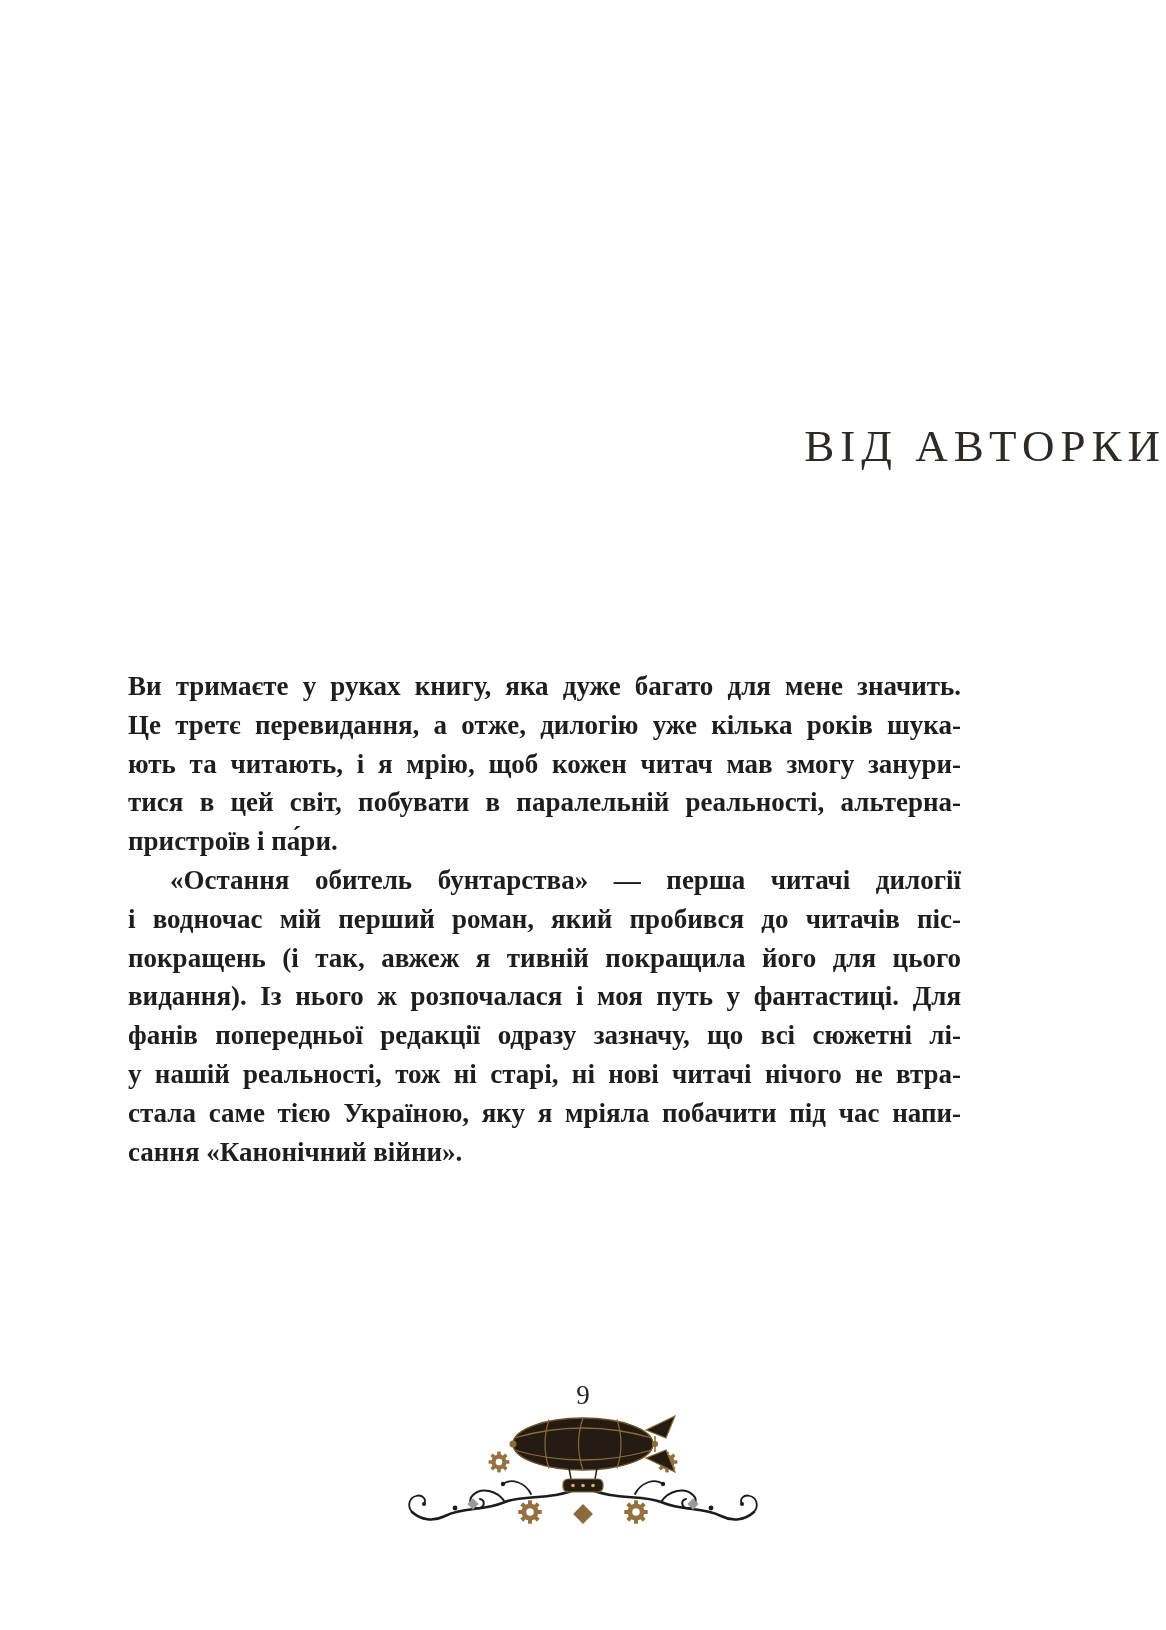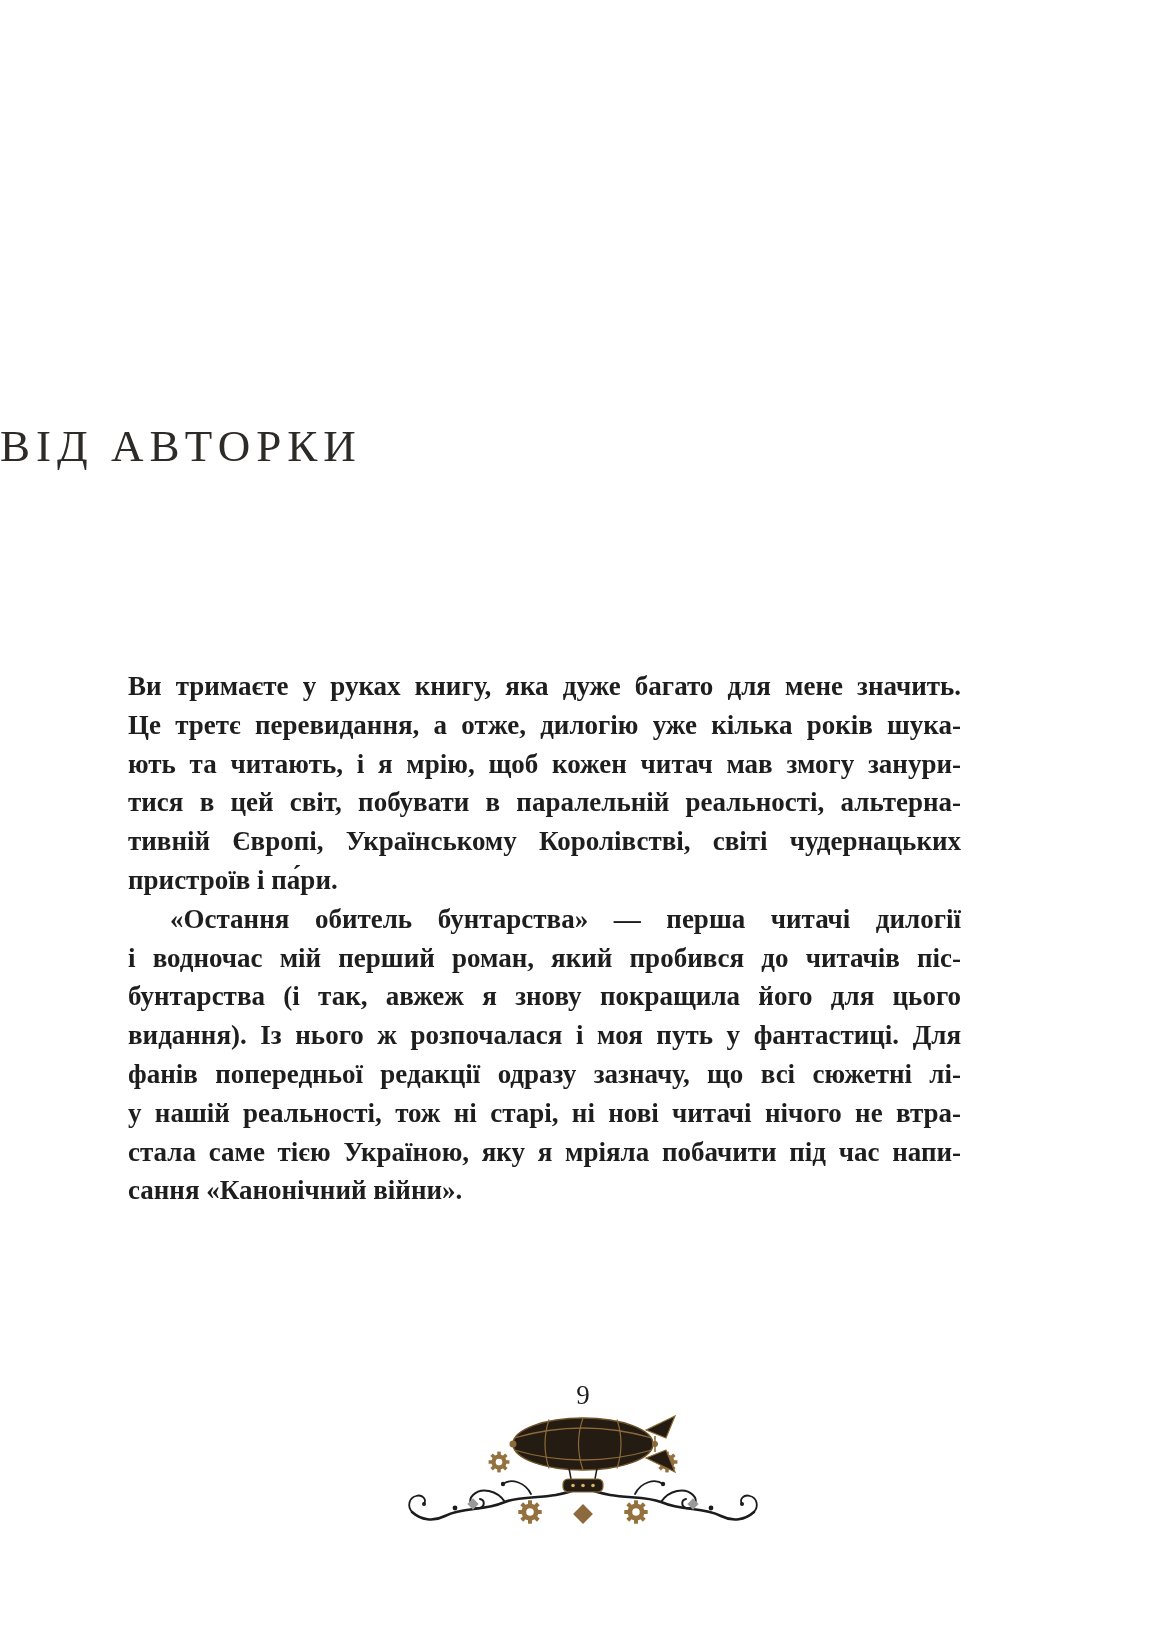--- a/index.html
+++ b/index.html
@@ -11,21 +11,21 @@
     overflow: hidden;
     font-family: "Liberation Serif", "DejaVu Serif", serif;
     color: #1e1e1e;
   }
   .title {
     position: absolute;
     top: 420px;
     left: 0;
     width: 100%;
     margin: 0;
-    text-align: left;
+    text-align: right;
     font-weight: 400;
     font-size: 45px;
     letter-spacing: 6px;
     color: #2d2a28;
     white-space: nowrap;
   }
   .body-text {
     position: absolute;
     top: 667px;
     left: 128px;
@@ -64,27 +64,26 @@
 <div class="page">
 
   <h1 class="title">ВІД АВТОРКИ</h1>
 
   <div class="body-text">
       <div class="paragraph">
         <div class="line">Ви тримаєте у руках книгу, яка дуже багато для мене значить.</div>
         <div class="line">Це третє перевидання, а отже, дилогію уже кілька років шука-</div>
         <div class="line">ють та читають, і я мрію, щоб кожен читач мав змогу занури-</div>
         <div class="line">тися в цей світ, побувати в паралельній реальності, альтерна-</div>
-        <div class="line">тивній Європі, Українському Королівстві, світі чудернацьких</div>
         <div class="line last">пристроїв і па́ри.</div>
       </div>
       <div class="paragraph">
         <div class="line indent">«Остання обитель бунтарства» — перша читачі дилогії</div>
         <div class="line">і водночас мій перший роман, який пробився до читачів піс-</div>
-        <div class="line">бунтарства (і так, авжеж я знову покращила його для цього</div>
+        <div class="line">покращень (і так, авжеж я тивній покращила його для цього</div>
         <div class="line">видання). Із нього ж розпочалася і моя путь у фантастиці. Для</div>
         <div class="line">фанів попередньої редакції одразу зазначу, що всі сюжетні лі-</div>
         <div class="line">у нашій реальності, тож ні старі, ні нові читачі нічого не втра-</div>
         <div class="line">стала саме тією Україною, яку я мріяла побачити під час напи-</div>
         <div class="line last">сання «Канонічний війни».</div>
       </div>
     </div>
 
   <div class="folio">9</div>
 

